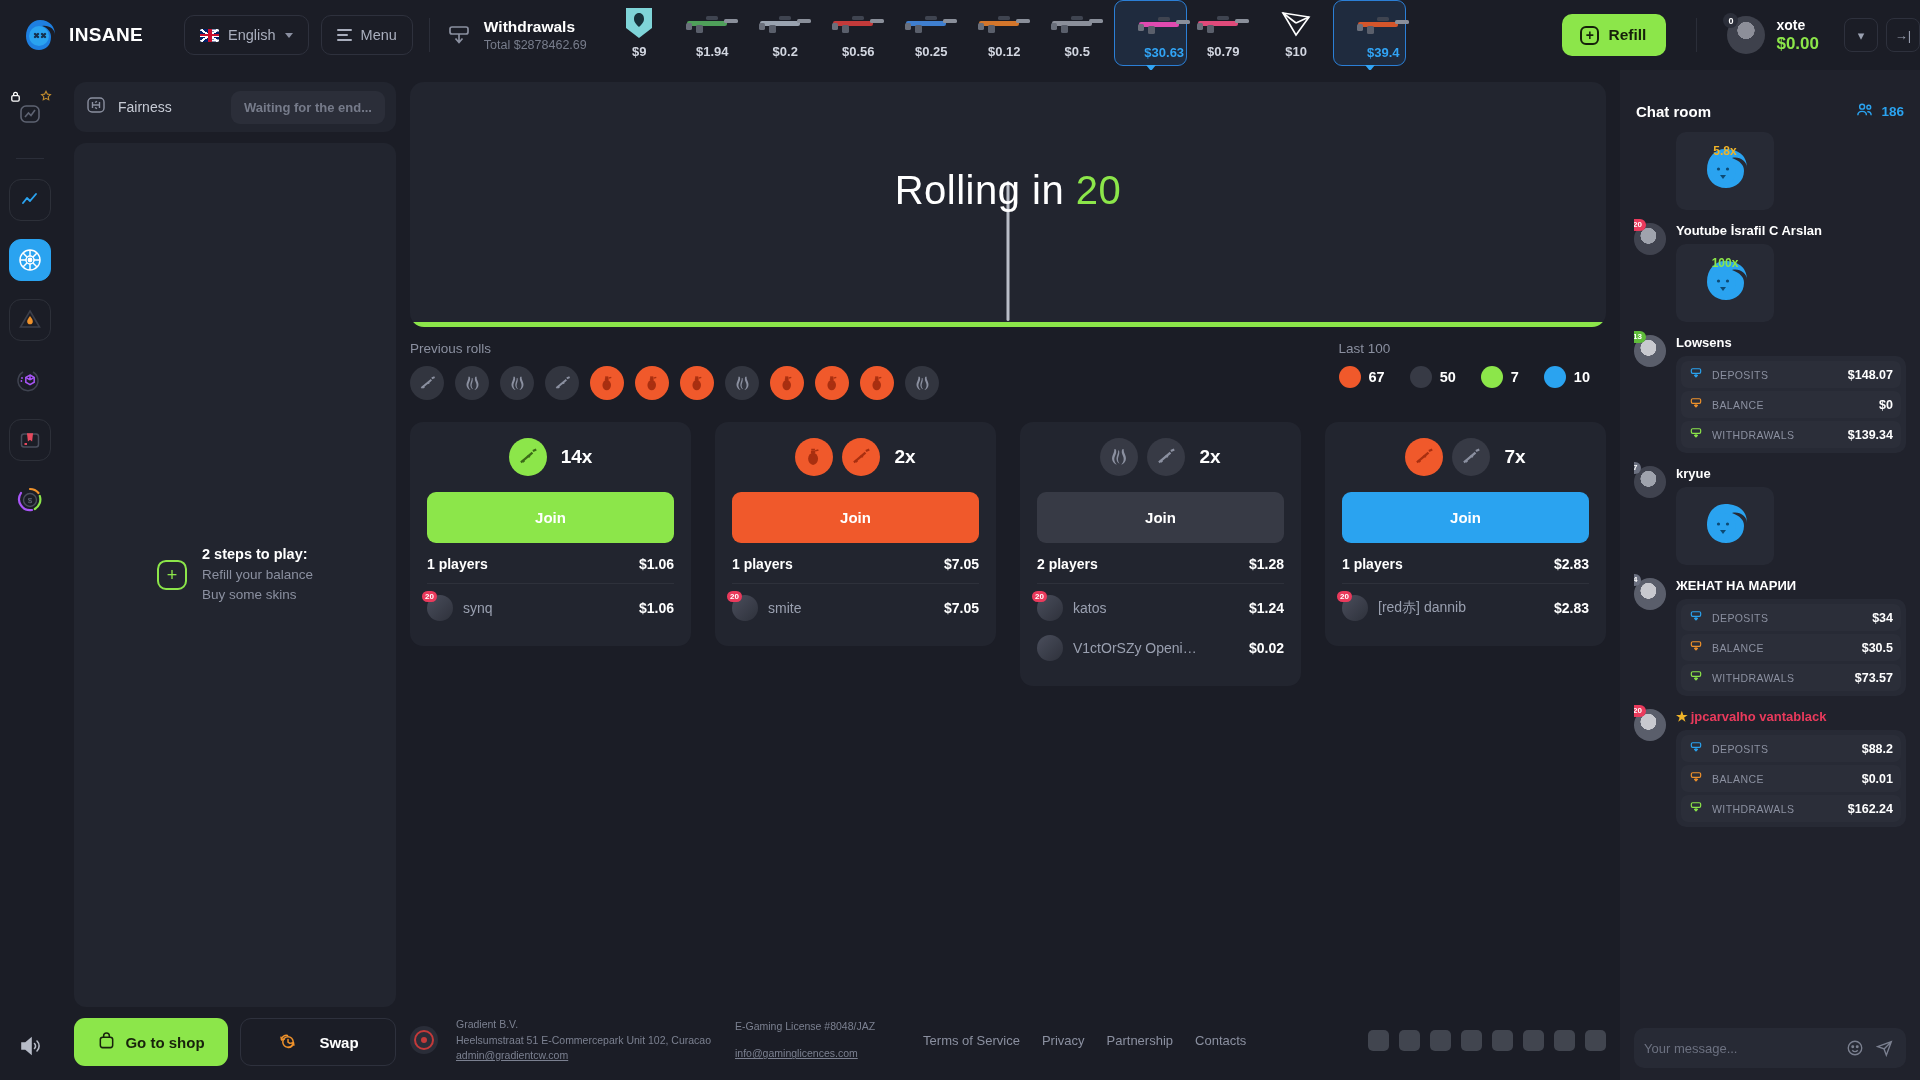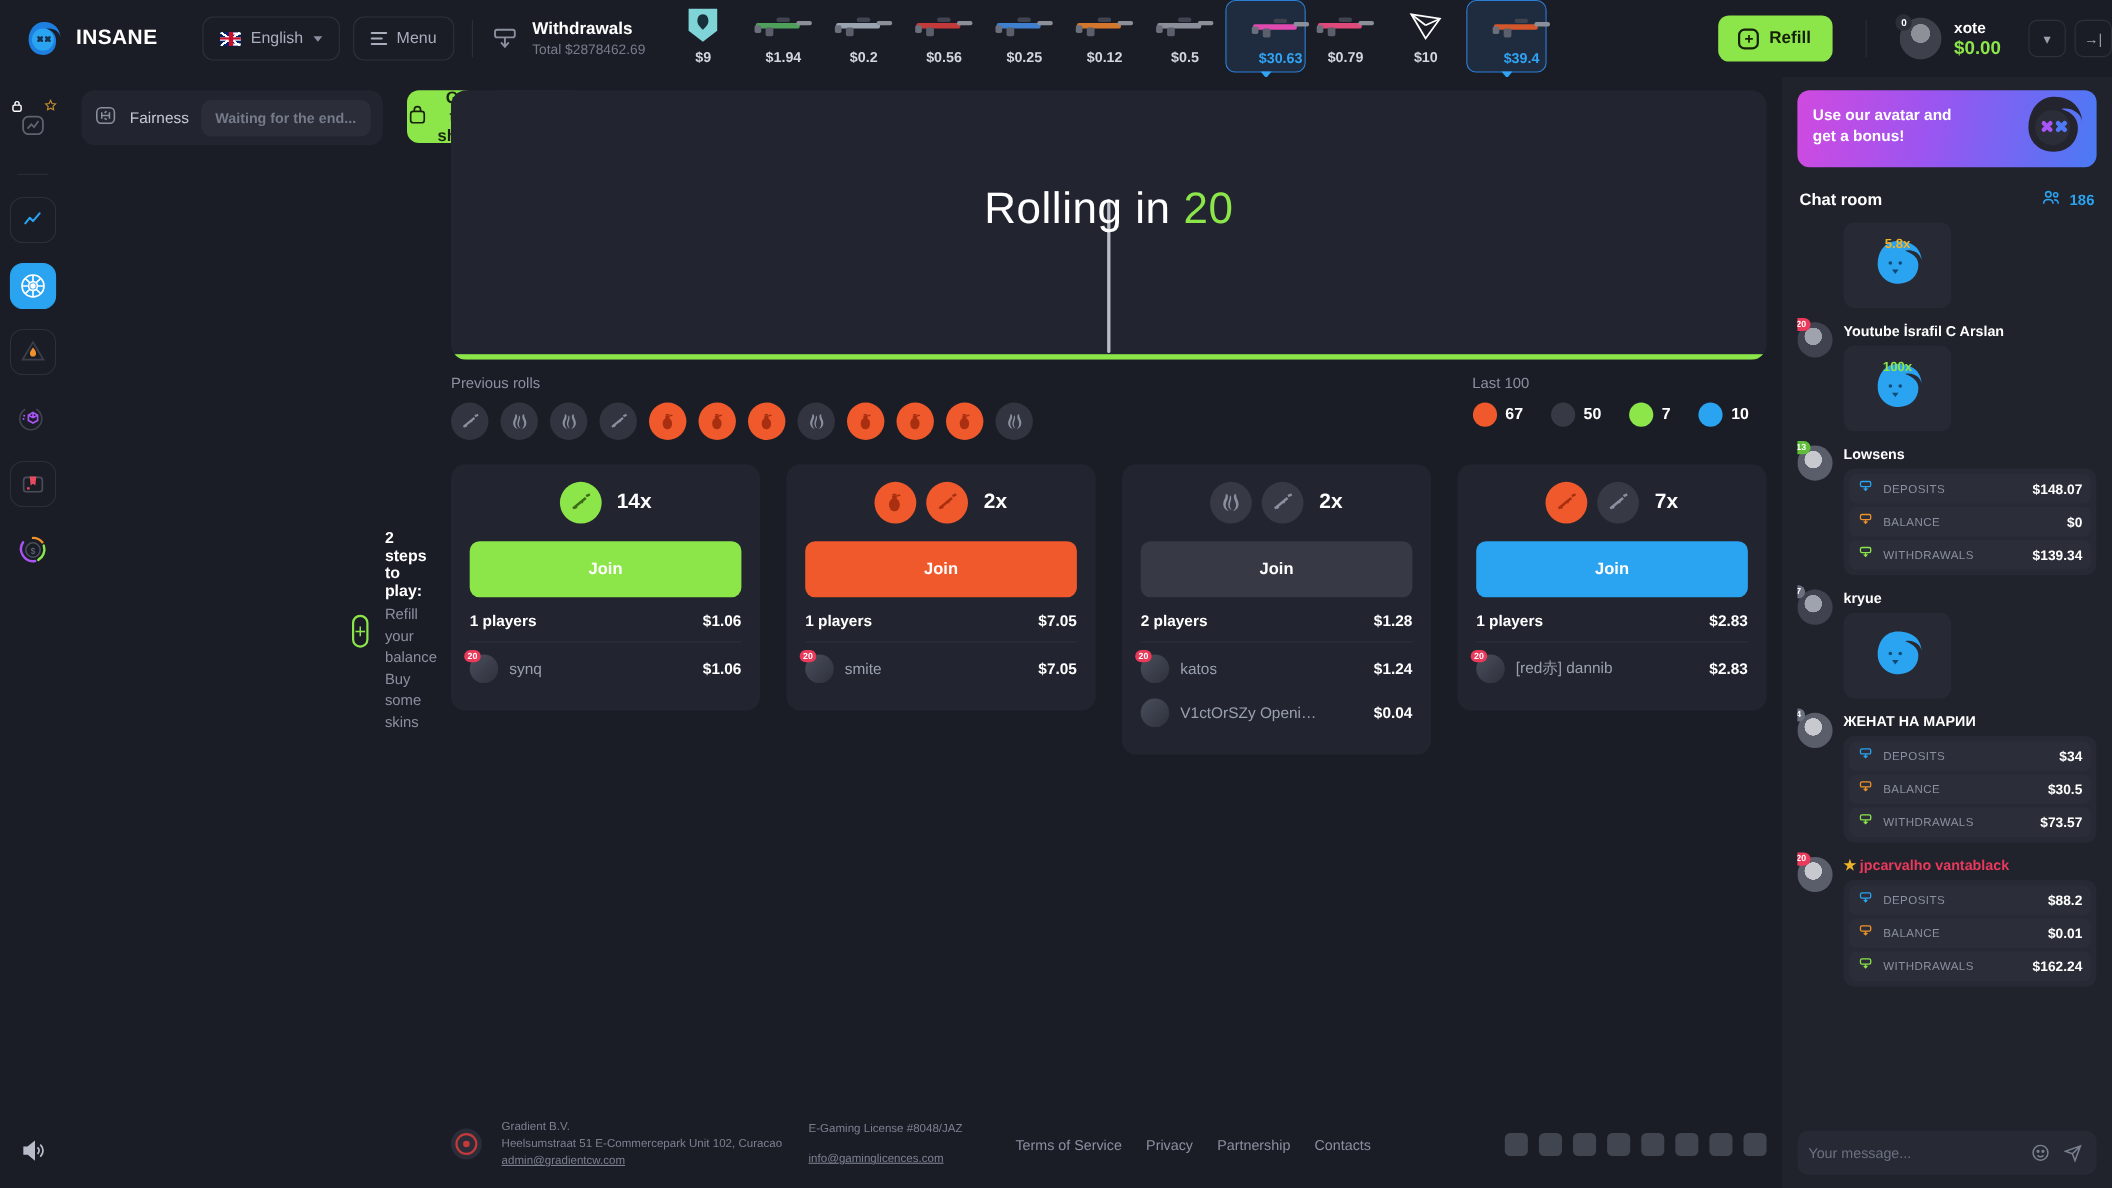--- a/index.html
+++ b/index.html
@@ -89,21 +89,21 @@
   .rail { width: 60px; flex: 0 0 60px; background: #1b1d26; padding-top: 22px;
           display: flex; flex-direction: column; align-items: center; gap: 0; position: relative;}
   .rail-ico { width: 42px; height: 42px; border-radius: 12px; border: 1px solid #2d3039;
               display:flex;align-items:center;justify-content:center;margin-bottom:18px;cursor:pointer;}
   .rail-ico.plain { border-color: transparent; }
   .rail-ico.active { background: #2aa3f0; border-color: #2aa3f0; }
   .rail-div { width: 28px; height: 1px; background: #2b2e39; margin: 6px 0 20px; }
   .rail-bottom { position: absolute; bottom: 18px; left: 0; width: 60px; display: flex; justify-content: center; }
 
   
-  .leftcol { width: 350px; flex: 0 0 350px; padding: 12px 14px 14px 14px; display: flex; gap: 11px; }
+  .leftcol { width: 350px; flex: 0 0 350px; padding: 12px 14px 14px 14px; display: flex; flex-direction: column; gap: 11px; }
   .fair-card { height: 50px; background: #22252f; border-radius: 12px; display: flex; align-items: center;
                padding: 0 11px; gap: 11px; }
   .fair-label { font-size: 14px; color: #c6cad4; }
   .wait-chip { margin-left: auto; background: #2b2e39; color: #767b8a; font-size: 13px; font-weight: 700;
                border-radius: 9px; padding: 9px 13px; white-space: nowrap; }
   .players-box { flex: 1 1 auto; background: #22252f; border-radius: 12px; position: relative; min-height: 0; }
   .steps { position: absolute; top: 50%; left: 0; right: 0; transform: translateY(-50%);
            display: flex; align-items: center; justify-content: center; gap: 15px; }
   .step-plus { width: 30px; height: 30px; border: 2px solid #8ce64a; border-radius: 9px; color: #8ce64a;
                display:flex;align-items:center;justify-content:center;font-size:18px;line-height:1;}
@@ -785,21 +785,21 @@
             <div class="player-row">
        <span class="p-av">
                 <span class="lv">20</span>
               </span>
        <span class="p-name">katos</span>
        <span class="p-amt">$1.24</span>
      </div>
             <div class="player-row">
        <span class="p-av"></span>
        <span class="p-name">V1ctOrSZy Openi…</span>
-       <span class="p-amt">$0.04</span>
+       <span class="p-amt">$0.02</span>
      </div>
           </div>
           <div class="bet-card">
             <div class="bet-head">
               <span class="bcircle orange">
                 <svg width="22" height="22" viewBox="0 0 24 24" fill="#a82f10">
       <path d="M3.5 16.8l12.6-10.4 1.6 1.9L5 18.7z"></path>
                   <path d="M16.8 4.4l3.7-1.7 1 2.2-3.6 1.7z"></path>
       <path d="M7 14.5l1.8 2.2-2 1.6-1.8-2.2z"></path>
                   <path d="M11.5 10.2l3 .3-.3 2-3-.3z"></path>
@@ -861,34 +861,20 @@
             <span class="soc"></span>
             <span class="soc"></span>
             <span class="soc"></span>
             <span class="soc"></span>
             <span class="soc"></span>
           </div>
       </div>
     </div>
 
     <div class="chat">
-      <div class="promo">
-        <div class="promo-text">
-          <span style="font-weight:700">Use our avatar</span><span> and</span><br>
-          <span>get a bonus!</span>
-        </div>
-        <span class="promo-mark">
-          <svg width="62" height="62" viewBox="0 0 62 62">
-            <path d="M31 4c18 0 26 12 26 24 0-9-10-15-19-13 10 3 15 9 15 17 0 13-9 22-22 22-14 0-23-10-23-22 0-16 10-28 23-28z" fill="#23242e"></path>
-            <circle cx="30" cy="32" r="16" fill="#2b2d38"></circle>
-            <path d="M22 28l6 6M28 28l-6 6M35 28l6 6M41 28l-6 6" stroke="#a855f7" stroke-width="4" stroke-linecap="round"></path>
-            <path d="M35 28l6 6M41 28l-6 6" stroke="#4a7af5" stroke-width="4" stroke-linecap="round"></path>
-          </svg>
-        </span>
-      </div>
 
       <div class="chat-head">
         <span class="chat-title">Chat room</span>
         <span class="chat-online">
           <span>
             <svg width="19" height="19" viewBox="0 0 20 20" fill="none" stroke="#2aa3f0" stroke-width="1.5">
               <circle cx="7.5" cy="7" r="2.6"></circle>
                 <path d="M3 16c0-2.6 2-4 4.5-4s4.5 1.4 4.5 4"></path>
               <circle cx="14.5" cy="7.5" r="2"></circle>
                 <path d="M13 12.4c2.2-.4 4 .9 4 3.6"></path>

